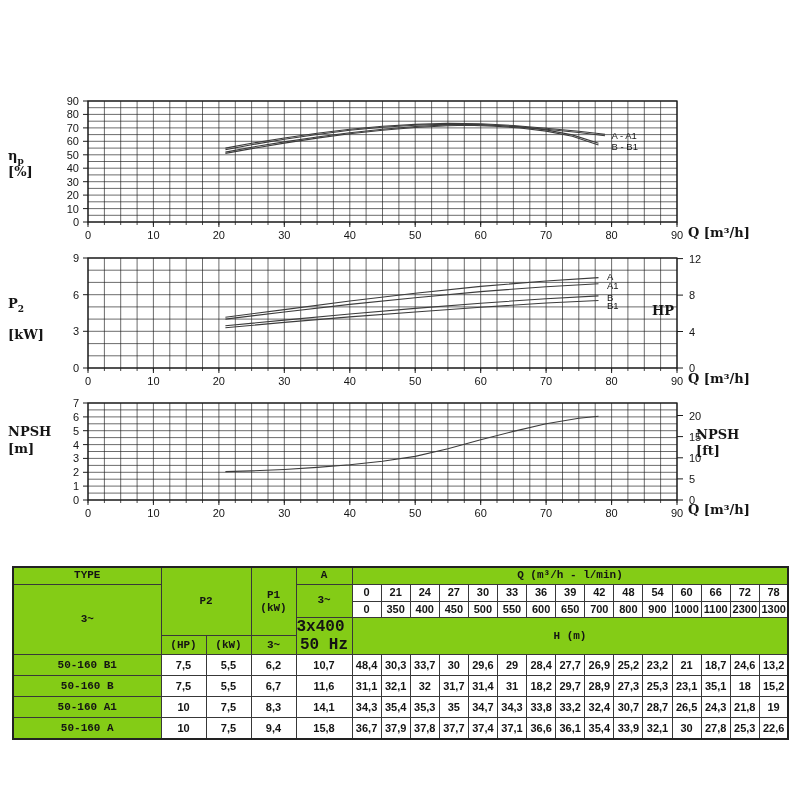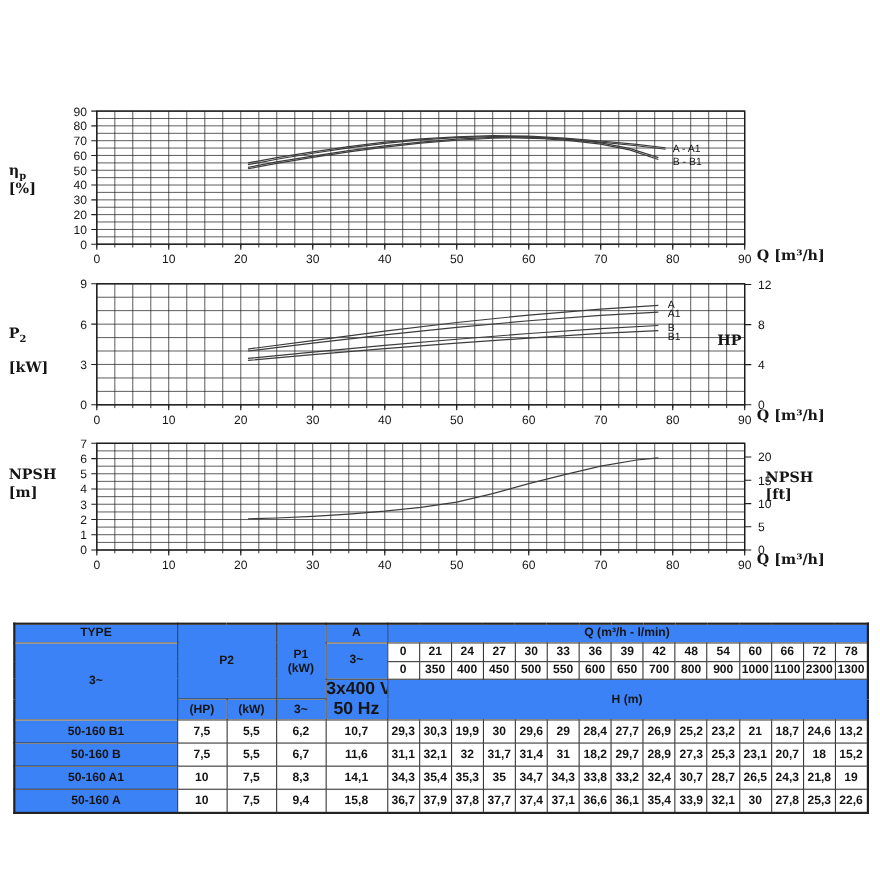--- a/index.html
+++ b/index.html
@@ -11,21 +11,21 @@
   .ulab sub{font-size:9px;}
   svg text{fill:#151515;}
   .tk{font-family:"Liberation Sans",sans-serif;font-size:11px;}
   .cl{font-family:"Liberation Sans",sans-serif;font-size:9.5px;}
   #spec-table{position:absolute;left:12px;top:566px;width:776px;
         border-collapse:collapse;table-layout:fixed;
         font-family:"Liberation Sans",sans-serif;font-size:11px;font-weight:bold;color:#141414;
         border:2px solid #222;}
   #spec-table td,#spec-table th{border:1px solid #383838;text-align:center;vertical-align:middle;
         padding:0;line-height:1.15;overflow:hidden;white-space:nowrap;}
-  #spec-table .g{background:#3b82f6;}
+  #spec-table .g{background:#84cc16;font-family:Liberation Mono, monospace;}
   #spec-table .sm{font-size:16px;margin-top:48px;}
 </style>
 </head>
 <body>
 
 <div id="page">
 
   <svg class="chart-svg" style="top:92px" width="770" height="154" viewBox="0 0 770 154">
       <line x1="68.0" y1="9.0" x2="68.0" y2="130.0" stroke="#1c1c1c" stroke-width="0.65"></line>
       <line x1="84.4" y1="9.0" x2="84.4" y2="130.0" stroke="#1c1c1c" stroke-width="0.65"></line>
@@ -532,23 +532,23 @@
   <th class="g">3~</th>
         </tr>
       </thead>
       <tbody>
         <tr style="height:21px">
     <td class="g">50-160 B1</td>
     <td>7,5</td>
     <td>5,5</td>
     <td>6,2</td>
     <td>10,7</td>
-    <td>29,3</td>
+    <td>48,4</td>
           <td>30,3</td>
-          <td>19,9</td>
+          <td>33,7</td>
           <td>30</td>
           <td>29,6</td>
           <td>29</td>
           <td>28,4</td>
           <td>27,7</td>
           <td>26,9</td>
           <td>25,2</td>
           <td>23,2</td>
           <td>21</td>
           <td>18,7</td>
@@ -566,21 +566,21 @@
           <td>32</td>
           <td>31,7</td>
           <td>31,4</td>
           <td>31</td>
           <td>18,2</td>
           <td>29,7</td>
           <td>28,9</td>
           <td>27,3</td>
           <td>25,3</td>
           <td>23,1</td>
-          <td>20,7</td>
+          <td>35,1</td>
           <td>18</td>
           <td>15,2</td>
         </tr>
         <tr style="height:21px">
     <td class="g">50-160 A1</td>
     <td>10</td>
     <td>7,5</td>
     <td>8,3</td>
     <td>14,1</td>
     <td>34,3</td>

